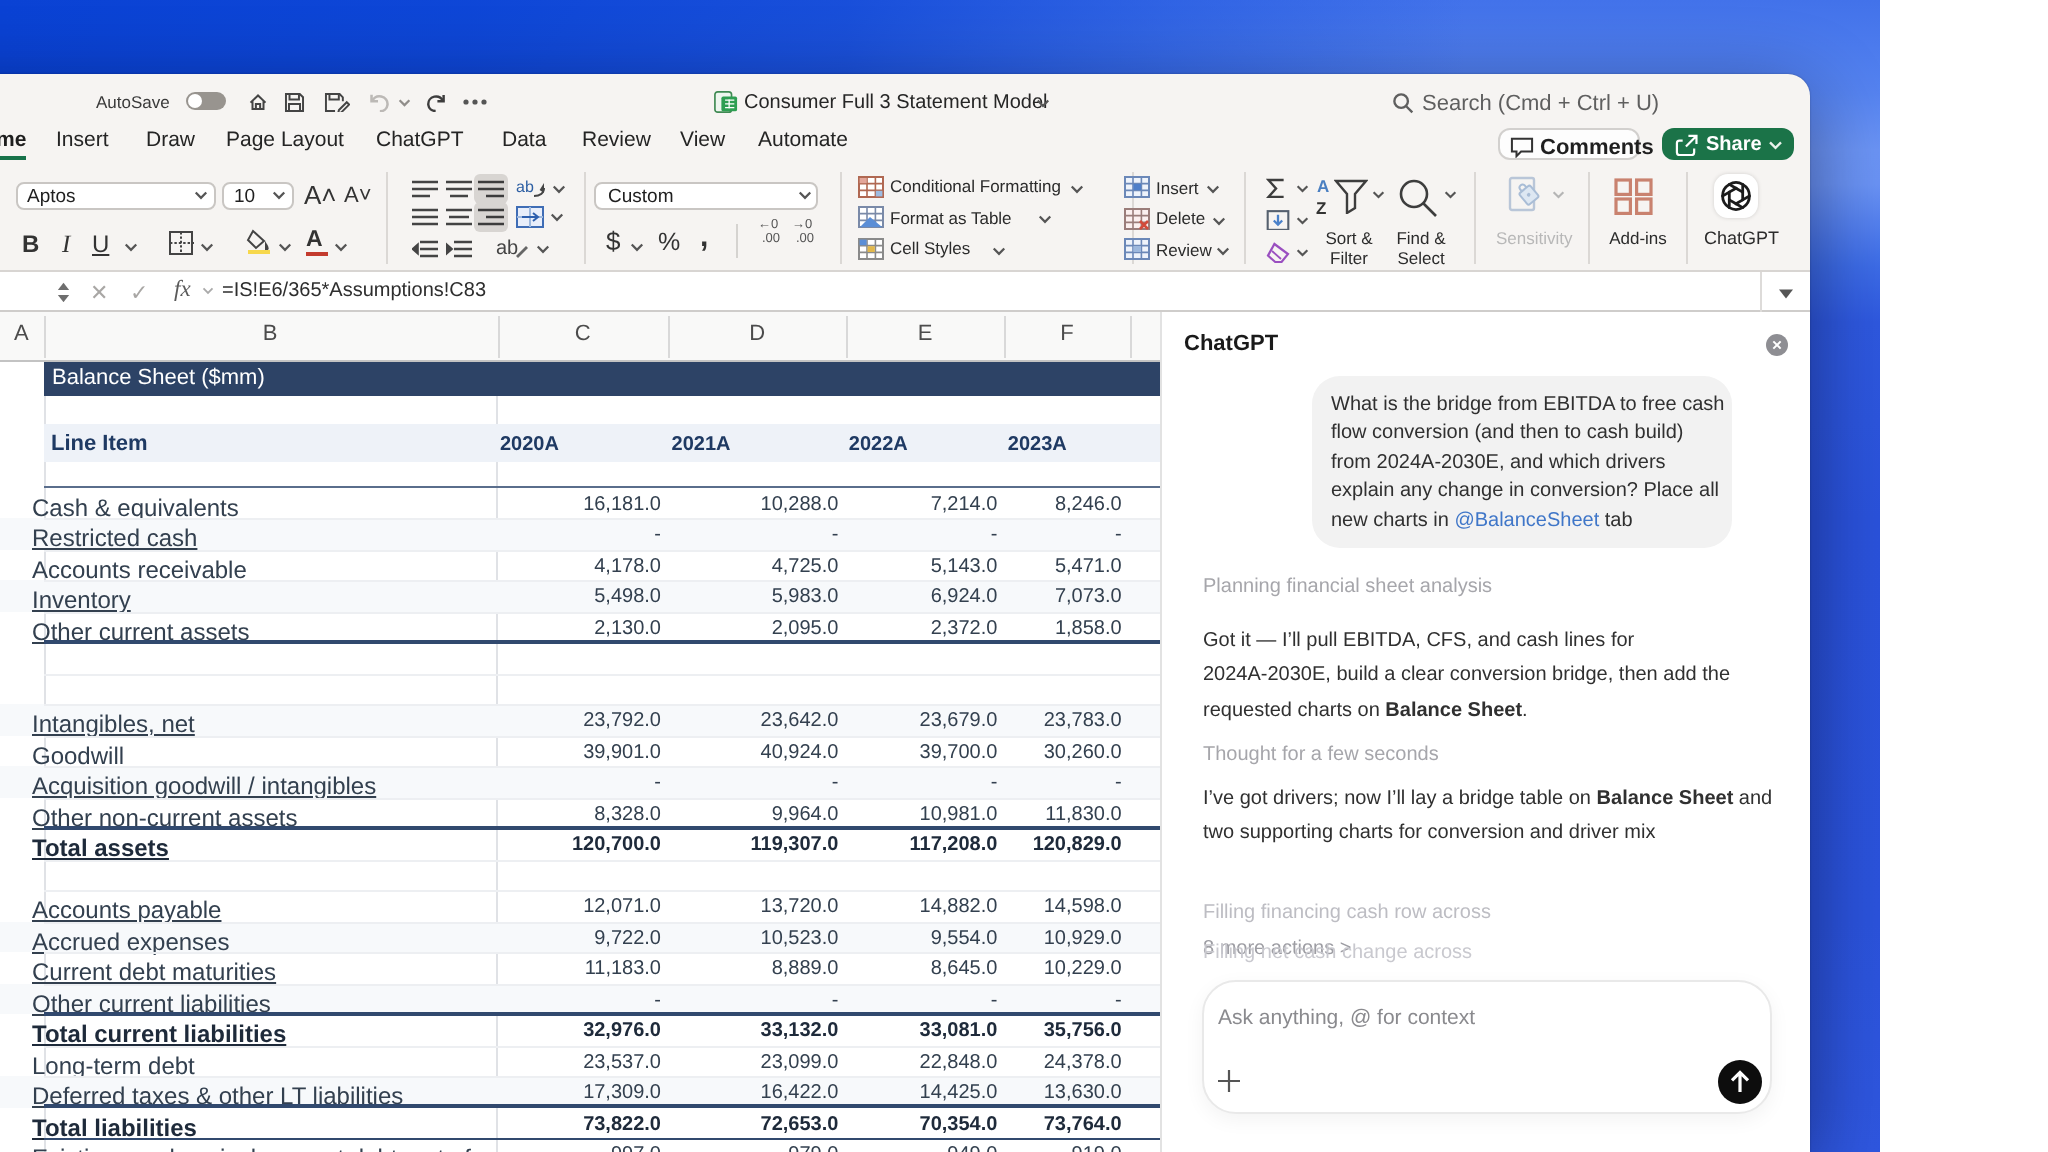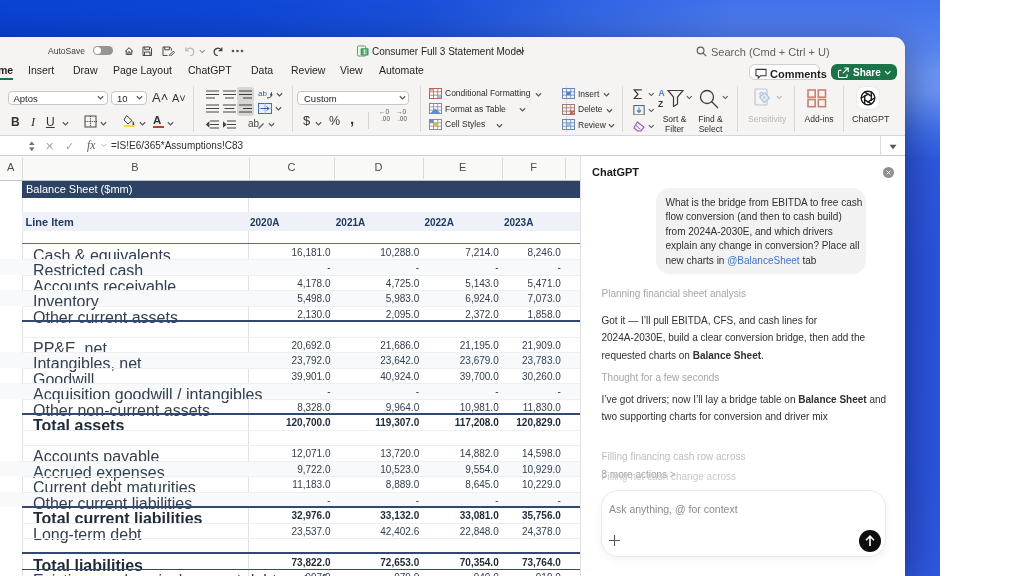--- a/index.html
+++ b/index.html
@@ -24,21 +24,21 @@
   .rsep { position:absolute; top:86px; height:46px; width:1px; background:#dbd8d5; }
   .rlabel { position:absolute; font-size:8.5px; color:#2b2b2b; }
   .combo { position:absolute; background:#fff; border:1px solid #c9c6c3; border-radius:4px; font-size:9.5px; color:#1f1f1f; }
   
   
   #sheet { position:absolute; left:0; top:156px; width:580px; height:420px; background:#fff; overflow:hidden; }
   .colhead { position:absolute; top:0; left:0; width:580px; height:24.5px; background:#f9f9f8; border-bottom:1px solid #c3c3c3; }
   .ch-l { position:absolute; top:5px; font-size:11px; color:#4c4c4c; text-align:center; }
   .ch-d { position:absolute; top:2px; height:21px; width:1px; background:#d9d9d9; }
   .row { position:absolute; left:0; width:580px; height:15.5px; }
-  .rl { position:absolute; left:33px; top:3px; font-size:16px; color:#33404f; white-space:nowrap; }
+  .rl { position:absolute; left:16px; top:3px; font-size:12px; color:#33404f; white-space:nowrap;text-decoration:underline; }
   .n  { position:absolute; top:3px; font-size:10px; color:#33404f; text-align:right; width:80px; }
   .nC { right:249.5px; } .nD { right:160.8px; } .nE { right:81.3px; } .nF { right:19.2px; }
   .bold .rl, .bold .n { font-weight:bold; color:#1e2a3a; }
   .tint { background:#f7f9fb; }
   .gline { position:absolute; left:21.5px; width:558.5px; height:1px; background:#edeff2; }
   .navyline { position:absolute; left:21.5px; width:558.5px; height:1.6px; background:#31496e; }
   .vgrid { position:absolute; top:0; width:1px; height:420px; background:#e2e4e8; }
   
   #panel { position:absolute; left:580px; top:156px; width:325px; height:420px; background:#fff; border-left:1px solid #e2e2e2; }
   .ptxt { position:absolute; font-size:11.5px; color:#303030; white-space:nowrap; }
@@ -462,27 +462,20 @@
         <div class="n nE">6,924.0</div>
         <div class="n nF">7,073.0</div>
     </div>
     <div class="row" style="top:149.5px;">
       <div class="rl">Other current assets</div>
       <div class="n nC">2,130.0</div>
         <div class="n nD">2,095.0</div>
         <div class="n nE">2,372.0</div>
         <div class="n nF">1,858.0</div>
     </div>
-    <div class="row" style="top:180.5px;">
-      <div class="rl">PP&amp;E, net</div>
-      <div class="n nC">20,692.0</div>
-        <div class="n nD">21,686.0</div>
-        <div class="n nE">21,195.0</div>
-        <div class="n nF">21,909.0</div>
-    </div>
     <div class="row tint" style="top:196.0px;">
       <div class="rl">Intangibles, net</div>
       <div class="n nC">23,792.0</div>
         <div class="n nD">23,642.0</div>
         <div class="n nE">23,679.0</div>
         <div class="n nF">23,783.0</div>
     </div>
     <div class="row" style="top:211.5px;">
       <div class="rl">Goodwill</div>
       <div class="n nC">39,901.0</div>
@@ -542,23 +535,30 @@
     <div class="row bold" style="top:351.0px;">
       <div class="rl">Total current liabilities</div>
       <div class="n nC">32,976.0</div>
         <div class="n nD">33,132.0</div>
         <div class="n nE">33,081.0</div>
         <div class="n nF">35,756.0</div>
     </div>
     <div class="row" style="top:366.5px;">
       <div class="rl">Long-term debt</div>
       <div class="n nC">23,537.0</div>
-        <div class="n nD">42,402.6</div>
+        <div class="n nD">23,099.0</div>
         <div class="n nE">22,848.0</div>
         <div class="n nF">24,378.0</div>
+    </div>
+    <div class="row tint" style="top:382.0px;">
+      <div class="rl">Deferred taxes &amp; other LT liabilities</div>
+      <div class="n nC">17,309.0</div>
+        <div class="n nD">16,422.0</div>
+        <div class="n nE">14,425.0</div>
+        <div class="n nF">13,630.0</div>
     </div>
     <div class="row bold" style="top:397.5px;">
       <div class="rl">Total liabilities</div>
       <div class="n nC">73,822.0</div>
         <div class="n nD">72,653.0</div>
         <div class="n nE">70,354.0</div>
         <div class="n nF">73,764.0</div>
     </div>
     <div class="row" style="top:413.0px;">
       <div class="rl">Existing revolver, incl. current debt, net of</div>

